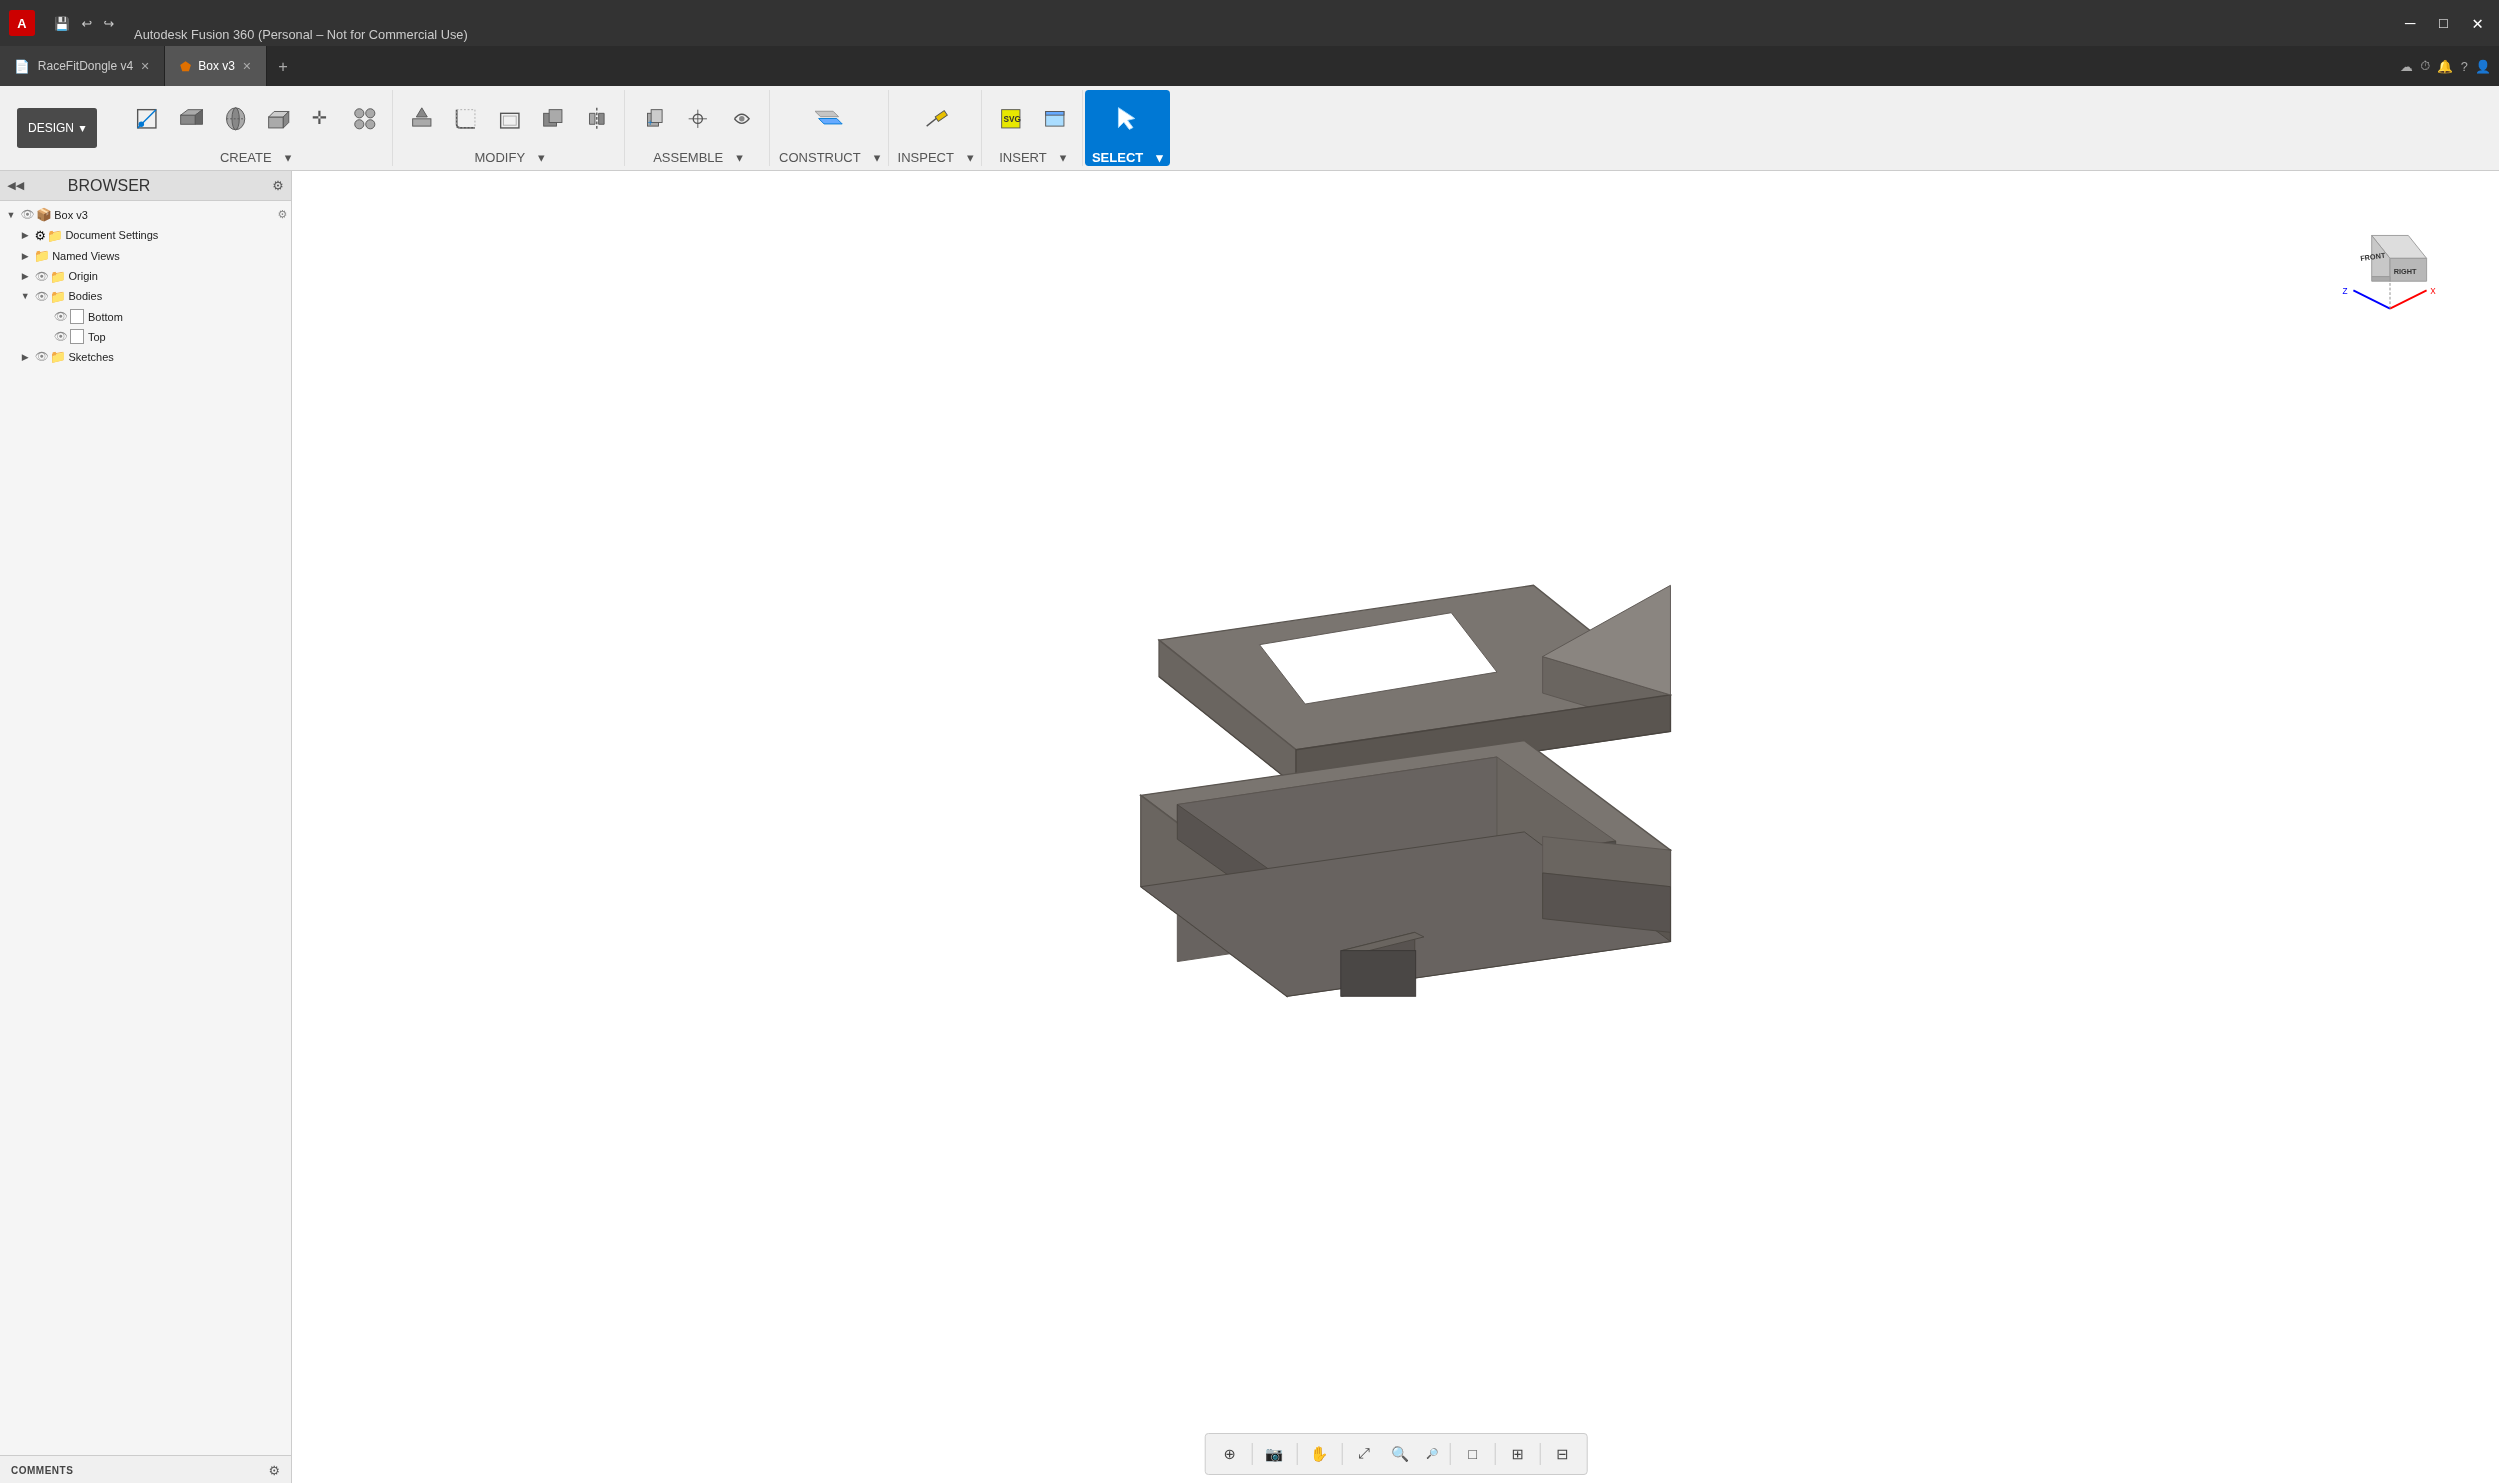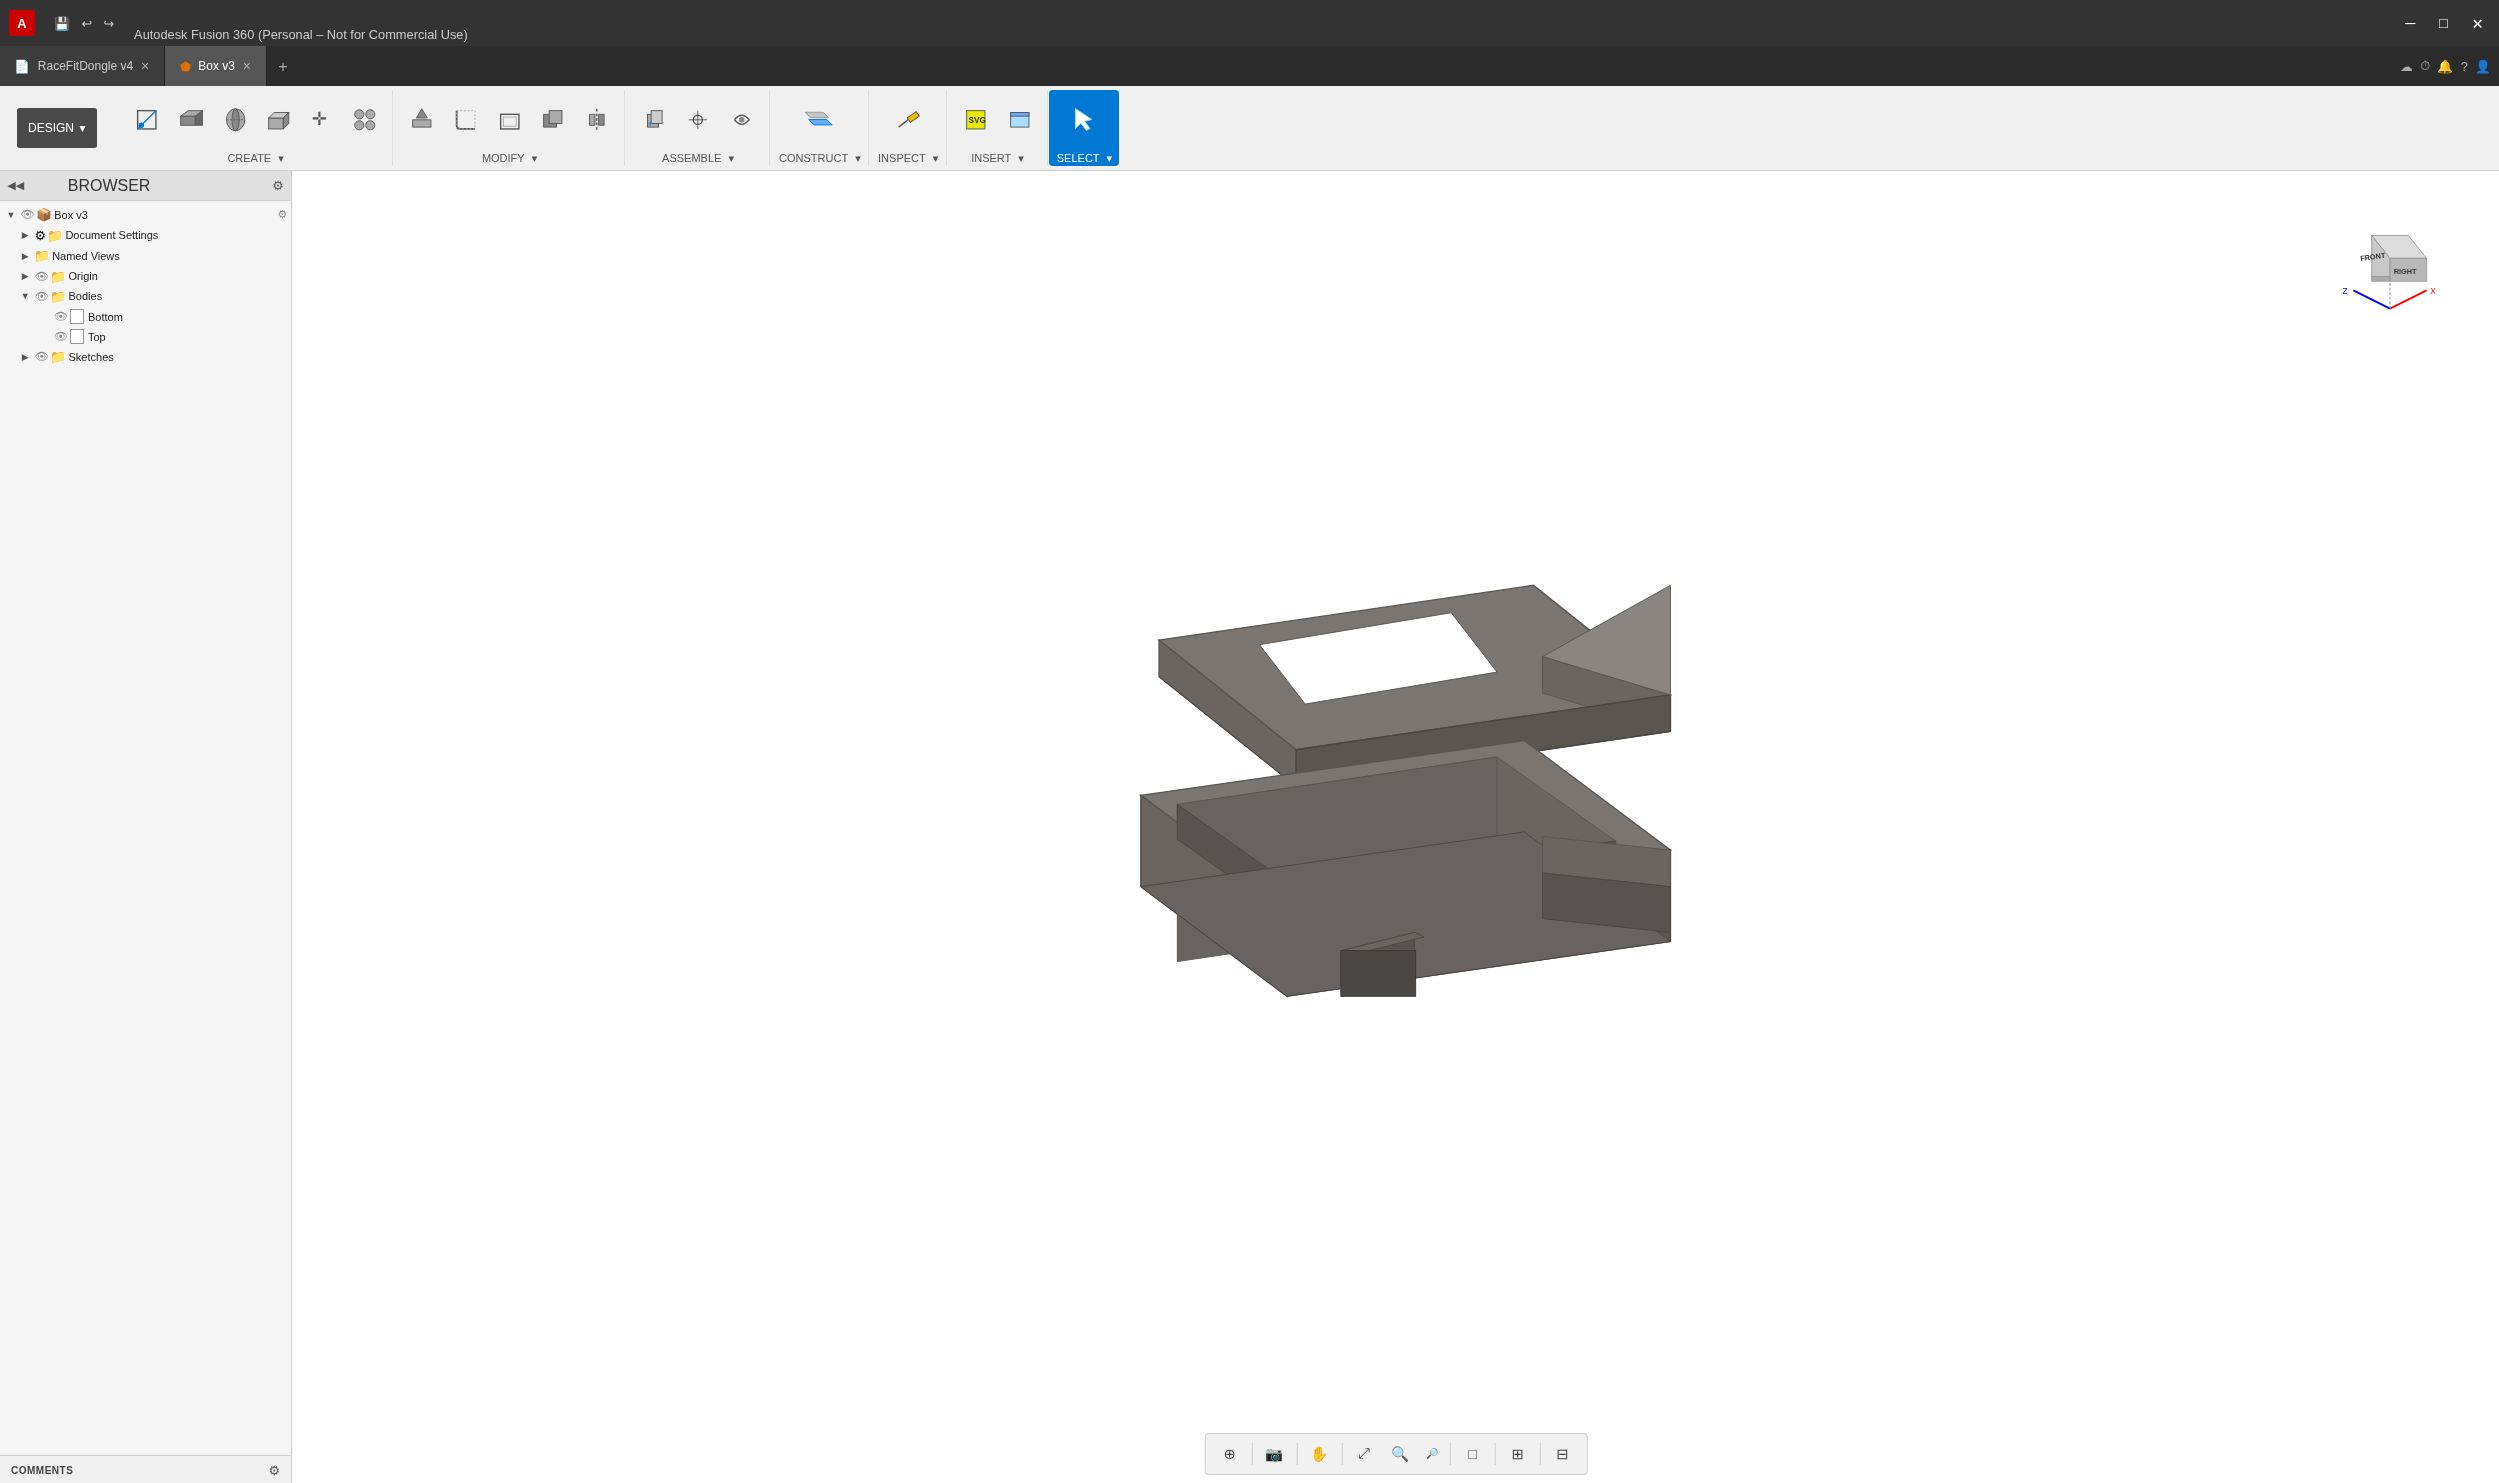--- a/index.html
+++ b/index.html
@@ -79,27 +79,27 @@
       display: flex;
       flex-direction: column;
       align-items: center;
       padding: 1.8px 7.3px;
       border-right: 0.9px solid #ddd;
       gap: 3.7px;
       min-width: 55px;
     }
     .ribbon-group:last-child { border-right: none; }
     .ribbon-group-label {
-      font-size: 11px;
+      font-size: 13px;
       color: #555;
       text-align: center;
       margin-top: auto;
       display: flex;
       align-items: center;
-      gap: 7px;
+      gap: 13px;
     }
     .ribbon-group-items {
       display: flex;
       gap: 3.7px;
       align-items: center;
       flex: 1;
     }
     .ribbon-btn {
       display: flex;
       flex-direction: column;
@@ -469,21 +469,21 @@
                   <rect x="4" y="6" width="20" height="4" fill="#6af" stroke="#555" stroke-width="1"></rect>
                 </svg>
             </div>
           </div>
           <div class="ribbon-group-label">
             <span>INSERT</span>
             <span>▾</span>
           </div>
         </div>
 
-        <div class="ribbon-group" style="background:#0078d4;border-radius:3.7px;">
+        <div class="ribbon-group" style="background:#0078d4;border-radius:3.7px;font-weight:bold;">
           <div class="ribbon-group-items">
             <div class="ribbon-btn active" style="color:#fff;min-width:51px;height:55px;">
               <svg width="29" height="29" viewBox="0 0 32 32">
                   <polygon points="6,4 6,26 12,20 18,28 22,26 16,18 24,16" fill="#fff" stroke="#adf" stroke-width="1"></polygon>
                 </svg>
             </div>
           </div>
           <div class="ribbon-group-label" style="color:#fff;">
             <span>SELECT</span>
             <span>▾</span>

